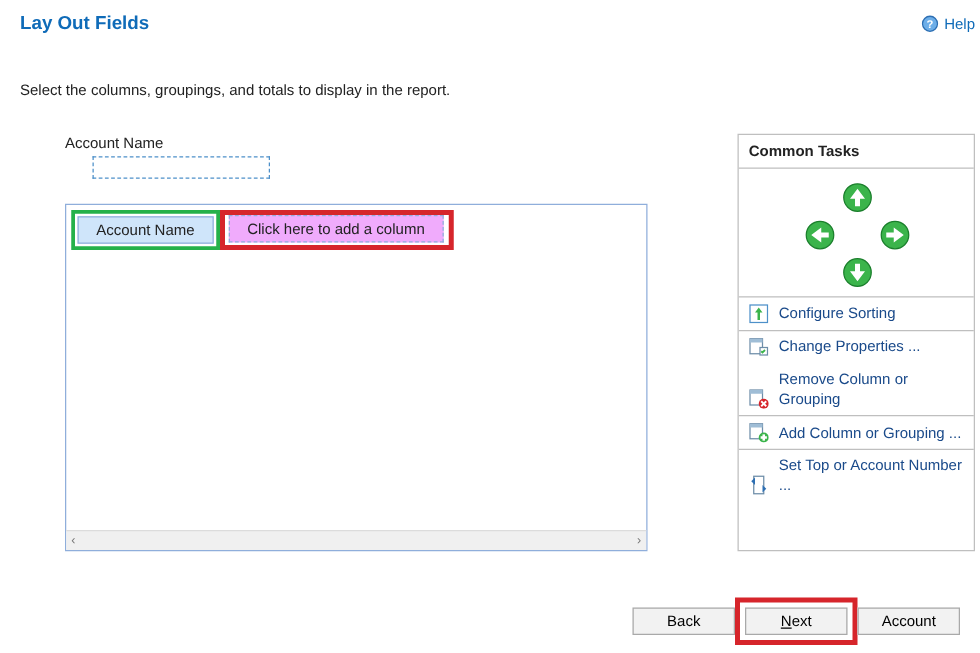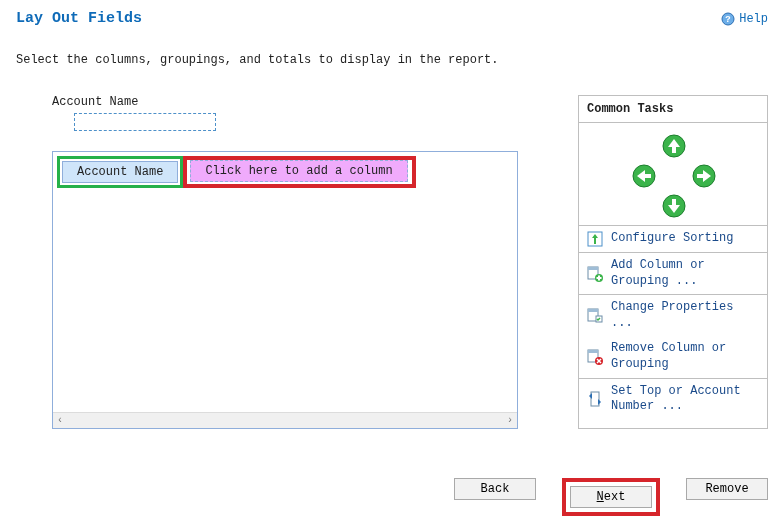--- a/index.html
+++ b/index.html
@@ -10,44 +10,43 @@
     font-family: "Segoe UI", Tahoma, sans-serif;
     font-size: 12px;
     color: #222;
     background: #ffffff;
     overflow: hidden;
   }
   .page {
     position: relative;
     width: 784px;
     height: 522px;
-    padding: 10px 16px 0 16px;
-    box-sizing: border-box;
-    font-family: Liberation Mono, monospace;
+    padding: 10px 4px 0 16px;
+    box-sizing: border-box;
   }
   .header {
     display: flex;
     justify-content: space-between;
     align-items: center;
   }
   .title {
     font-size: 15px;
     font-weight: 600;
     color: #0f6bb8;
   }
   .help {
     color: #0f6bb8;
     display: flex;
     align-items: center;
     gap: 4px;
     cursor: pointer;
   }
   .help svg { display: block; }
   .instructions {
-    margin-top: 26px;
+    margin-top: 38px;
     color: #222;
   }
 
   .content {
     display: flex;
     margin-top: 28px;
   }
   .left {
     flex: 1;
     padding-left: 36px;
@@ -149,21 +148,21 @@
     cursor: pointer;
   }
   .arrow-up    { top: 10px;  left: 82px; }
   .arrow-left  { top: 40px;  left: 52px; }
   .arrow-right { top: 40px;  left:112px; }
   .arrow-down  { top: 70px;  left: 82px; }
   .task-section { border-bottom: 1px solid #bfbfbf; }
   .task-section:last-child { border-bottom: none; }
   .task-item {
     display: flex;
-    align-items: center;
+    align-items: flex-end;
     gap: 8px;
     padding: 5px 8px;
     cursor: pointer;
     line-height: 1.3;
   }
   .task-item .icon {
     width: 16px;
     height: 16px;
     flex-shrink: 0;
     display: flex;
@@ -173,22 +172,22 @@
   .task-item .label {
     color: #1a4a8a;
   }
 
   
   .footer {
     position: absolute;
     right: 16px;
     bottom: 6px;
     display: flex;
-    gap: 26px;
-    align-items: flex-start;
+    gap: 0;
+    align-items: center;
   }
   .btn {
     width: 82px;
     height: 22px;
     background: #f2f2f2;
     border: 1px solid #a9a9a9;
     font-size: 12px;
     font-family: inherit;
     cursor: pointer;
     display: inline-flex;
@@ -282,52 +281,52 @@
           <span class="label">Configure Sorting</span>
         </div>
       </div>
 
       <div class="task-section">
         <div class="task-item">
           <span class="icon">
             <svg width="16" height="16" viewBox="0 0 16 16">
               <rect x="1" y="1" width="10" height="12" fill="#ffffff" stroke="#6d8da8"></rect>
               <rect x="1" y="1" width="10" height="3" fill="#9fbdd6"></rect>
-              <circle cx="12" cy="12" r="4" fill="#3bb44b"></circle>
-              <rect x="11" y="9.5" width="2" height="5" fill="#fff"></rect>
-              <rect x="9.5" y="11" width="5" height="2" fill="#fff"></rect>
-            </svg>
-          </span>
-          <span class="label">Add Column or Grouping ...</span>
-        </div>
-      </div>
-
-      <div class="task-section">
-        <div class="task-item">
-          <span class="icon">
-            <svg width="16" height="16" viewBox="0 0 16 16">
-              <rect x="1" y="1" width="10" height="12" fill="#ffffff" stroke="#6d8da8"></rect>
-              <rect x="1" y="1" width="10" height="3" fill="#9fbdd6"></rect>
               <rect x="9" y="8" width="6" height="6" fill="#ffffff" stroke="#6d8da8"></rect>
               <path d="M10 11 l1 1 l2 -2" stroke="#3bb44b" stroke-width="1.5" fill="none"></path>
             </svg>
           </span>
           <span class="label">Change Properties ...</span>
         </div>
         <div class="task-item">
           <span class="icon">
             <svg width="16" height="16" viewBox="0 0 16 16">
               <rect x="1" y="1" width="10" height="12" fill="#ffffff" stroke="#6d8da8"></rect>
               <rect x="1" y="1" width="10" height="3" fill="#9fbdd6"></rect>
               <circle cx="12" cy="12" r="4" fill="#d6252b"></circle>
               <line x1="10" y1="10" x2="14" y2="14" stroke="#fff" stroke-width="1.5"></line>
               <line x1="14" y1="10" x2="10" y2="14" stroke="#fff" stroke-width="1.5"></line>
             </svg>
           </span>
           <span class="label">Remove Column or Grouping</span>
+        </div>
+      </div>
+
+      <div class="task-section">
+        <div class="task-item">
+          <span class="icon">
+            <svg width="16" height="16" viewBox="0 0 16 16">
+              <rect x="1" y="1" width="10" height="12" fill="#ffffff" stroke="#6d8da8"></rect>
+              <rect x="1" y="1" width="10" height="3" fill="#9fbdd6"></rect>
+              <circle cx="12" cy="12" r="4" fill="#3bb44b"></circle>
+              <rect x="11" y="9.5" width="2" height="5" fill="#fff"></rect>
+              <rect x="9.5" y="11" width="5" height="2" fill="#fff"></rect>
+            </svg>
+          </span>
+          <span class="label">Add Column or Grouping ...</span>
         </div>
       </div>
 
       <div class="task-section">
         <div class="task-item">
           <span class="icon">
             <svg width="16" height="16" viewBox="0 0 16 16">
               <rect x="4" y="1" width="8" height="14" fill="#ffffff" stroke="#6d8da8"></rect>
               <polygon points="2,5 5,2 5,8" fill="#2d6fb3"></polygon>
               <polygon points="14,11 11,8 11,14" fill="#2d6fb3"></polygon>
@@ -340,15 +339,15 @@
   </div>
 
   <div class="footer">
     <button class="btn">Back</button>
     <span class="next-wrap">
       <button class="btn">
           <span class="ul">N</span>
           <span>ext</span>
         </button>
     </span>
-    <button class="btn">Remove</button>
+    <button class="btn">Account</button>
   </div>
 </div>
 
 </body></html>

